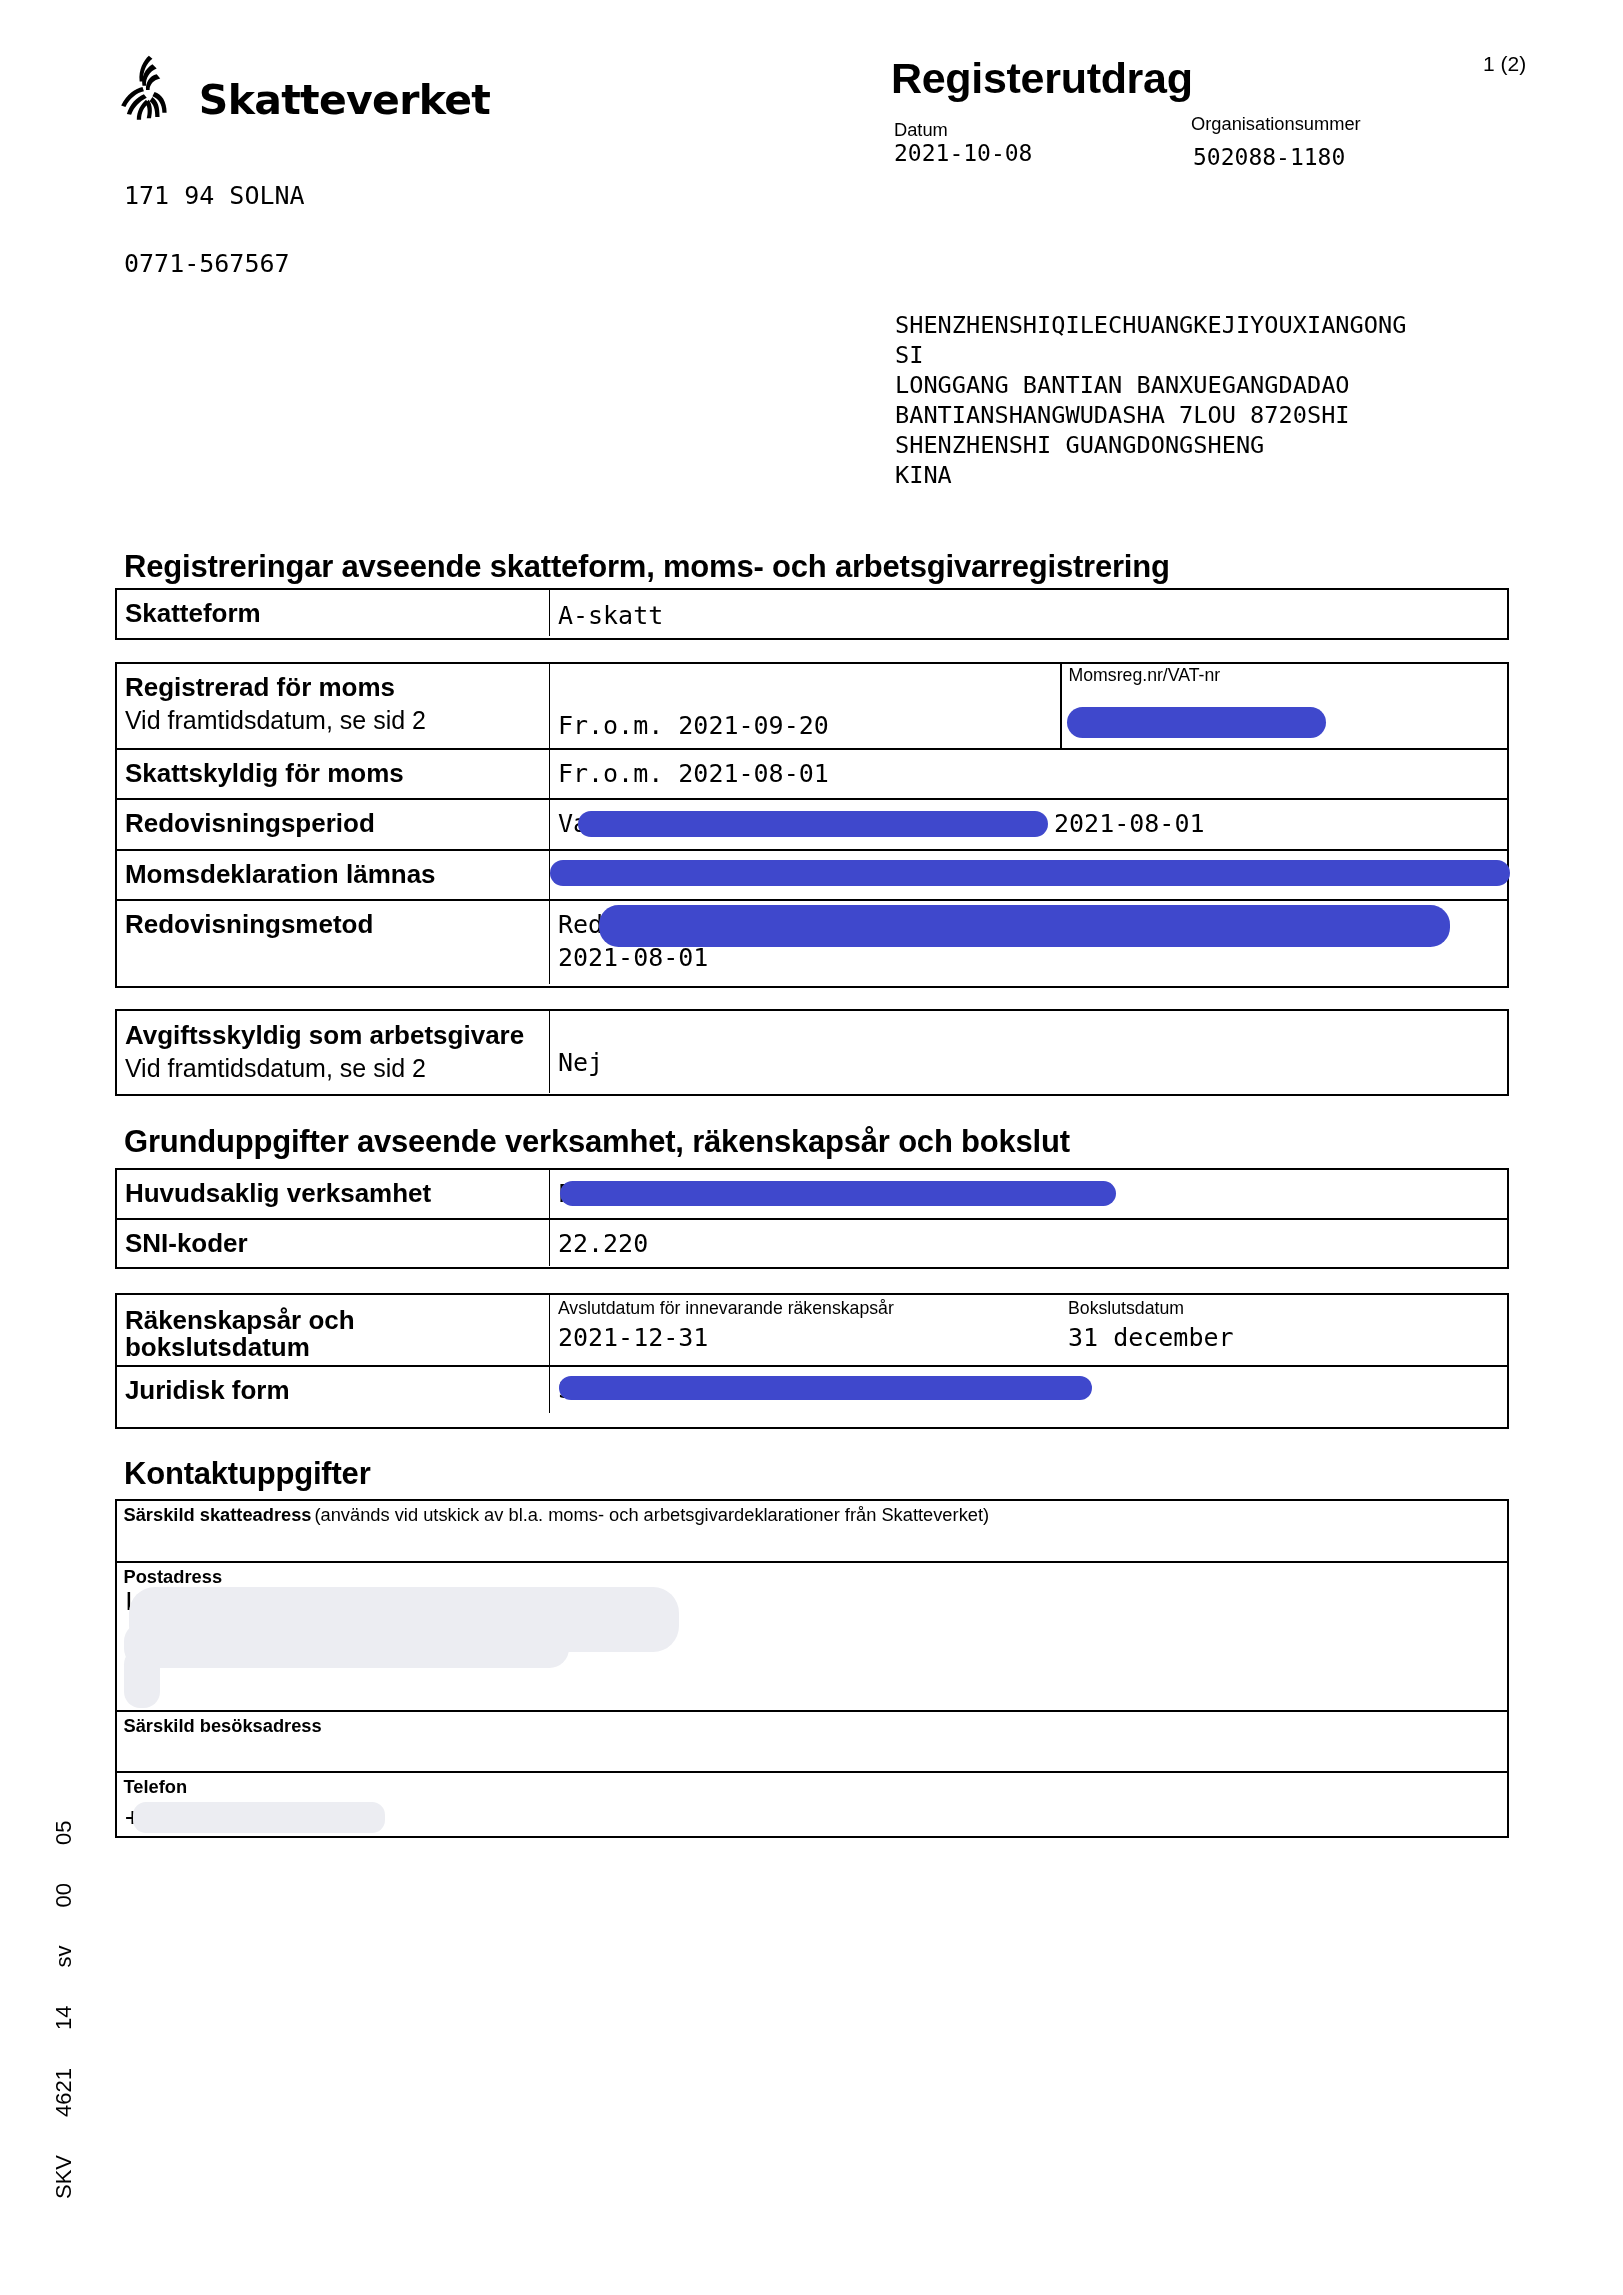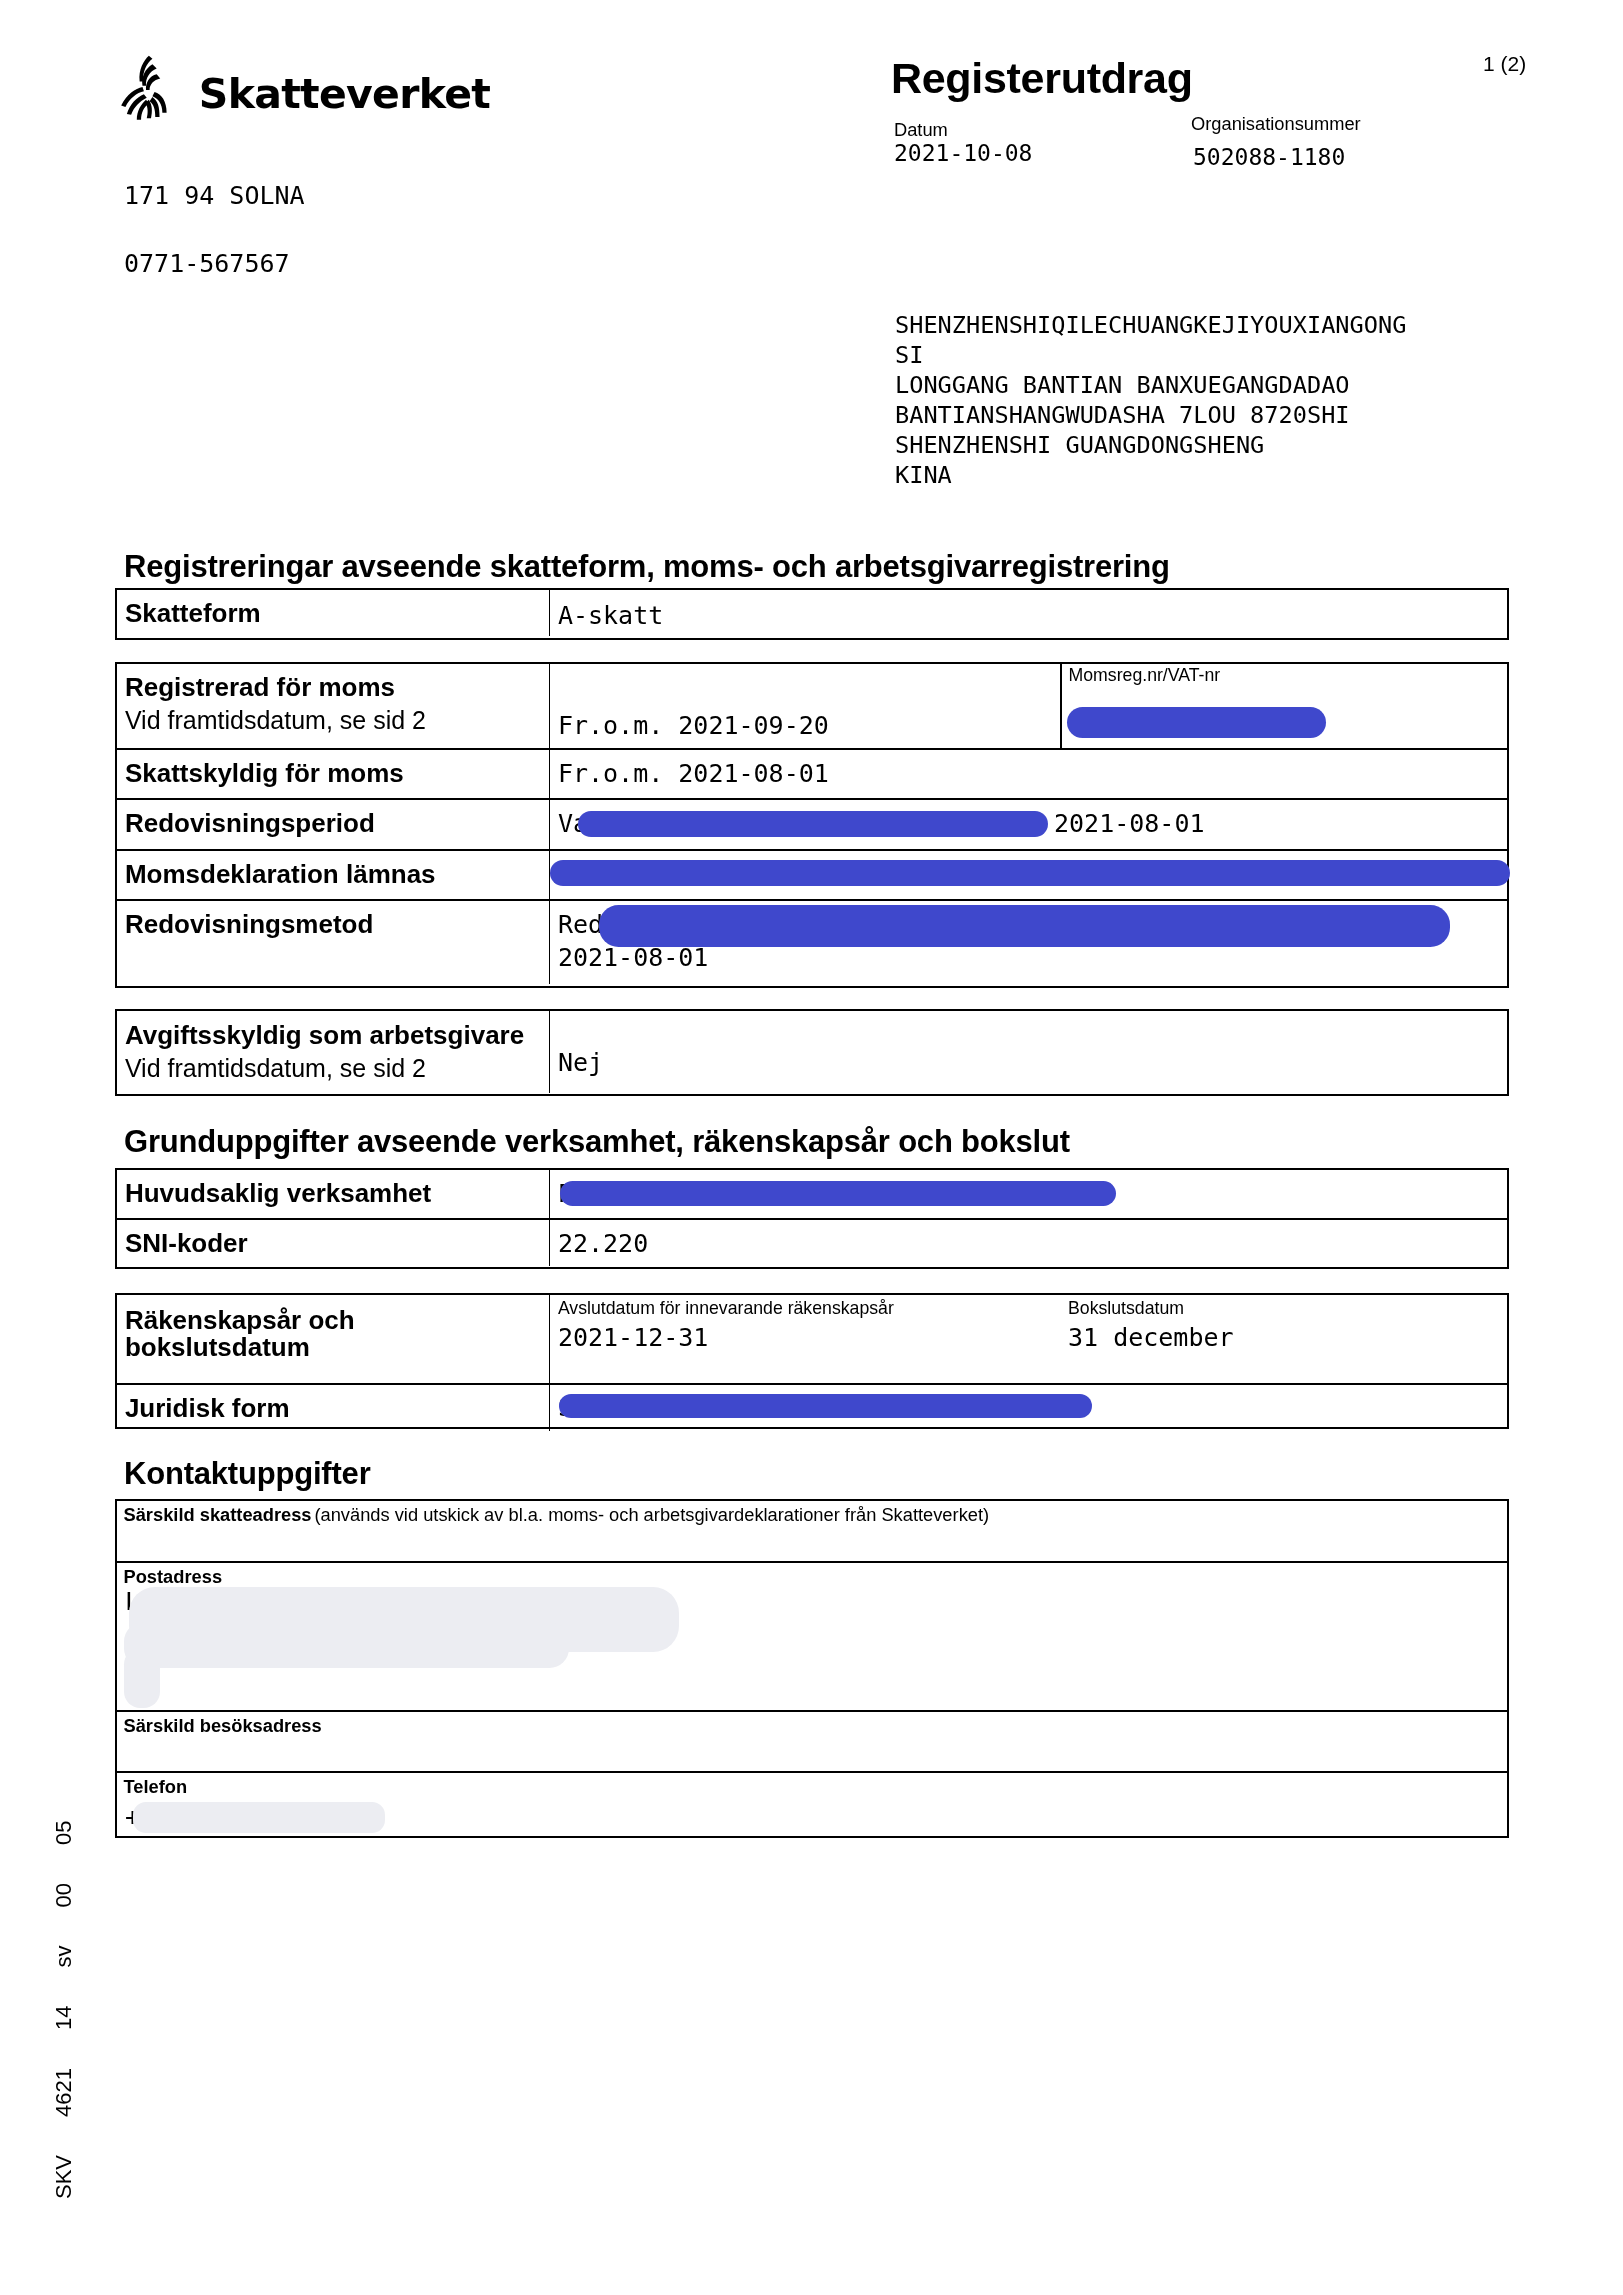--- a/index.html
+++ b/index.html
@@ -2,21 +2,21 @@
 <html style="font-size:10.5px"><head>
 <meta charset="utf-8">
 <style>
   html, body { margin: 0; padding: 0; background: #ffffff; }
   body { width: 1623px; height: 2295px; position: relative; overflow: hidden; color: #000; font-family: "Liberation Sans", sans-serif; }
   .abs { position: absolute; }
   .mono { font-family: "DejaVu Sans Mono", "Liberation Mono", monospace; }
   .sans { font-family: "Liberation Sans", sans-serif; }
 
   
-  .logo { left: 115px; top: 52px; width: 367px; height: 72px; display: flex; align-items: center; }
+  .logo { left: 115px; top: 52px; width: 367px; height: 72px; display: flex; align-items: flex-end; }
   .logo svg { width: 72px; height: 71px; flex: 0 0 auto; }
   .logo-text { font-family: "DejaVu Sans", sans-serif; font-weight: bold; font-size: 41px; letter-spacing: -0.7px; margin-left: 11.8px; margin-top: 11.8px; }
 
   .sender-line { left: 124px; font-size: 25px; }
 
   .doc-title { left: 891px; top: 54px; font-size: 43px; font-weight: bold; letter-spacing: -0.3px; }
   .page-num { left: 1483px; top: 52px; font-size: 21px; }
   .meta-label { font-size: 18.3px; }
   .meta-value { font-size: 23px; }
 
@@ -180,21 +180,21 @@
     <div class="lbl">
         <span class="b">SNI-koder</span>
       </div>
     <div class="val">
         <span class="txt mono" style="top:9.2px;">22.220</span>
       </div>
   </div>
 </div>
 
 <div class="tbl" style="top:1293px; height:136px;">
-  <div class="row" style="height:90px;">
+  <div class="row" style="height:72px;">
     <div class="lbl" style="padding-top:11.8px;">
       <span class="b" style="line-height:27.5px;">Räkenskapsår och</span>
       <span class="b" style="line-height:27.5px;">bokslutsdatum</span>
     </div>
     <div class="val">
       <span class="sub-label" style="left:7.9px; top:2.6px;">Avslutdatum för innevarande räkenskapsår</span>
       <span class="txt mono" style="top:27.5px;">2021-12-31</span>
       <span class="sub-label" style="left:518px; top:2.6px;">Bokslutsdatum</span>
       <span class="txt mono" style="left:518px; top:27.5px;">31 december</span>
     </div>

